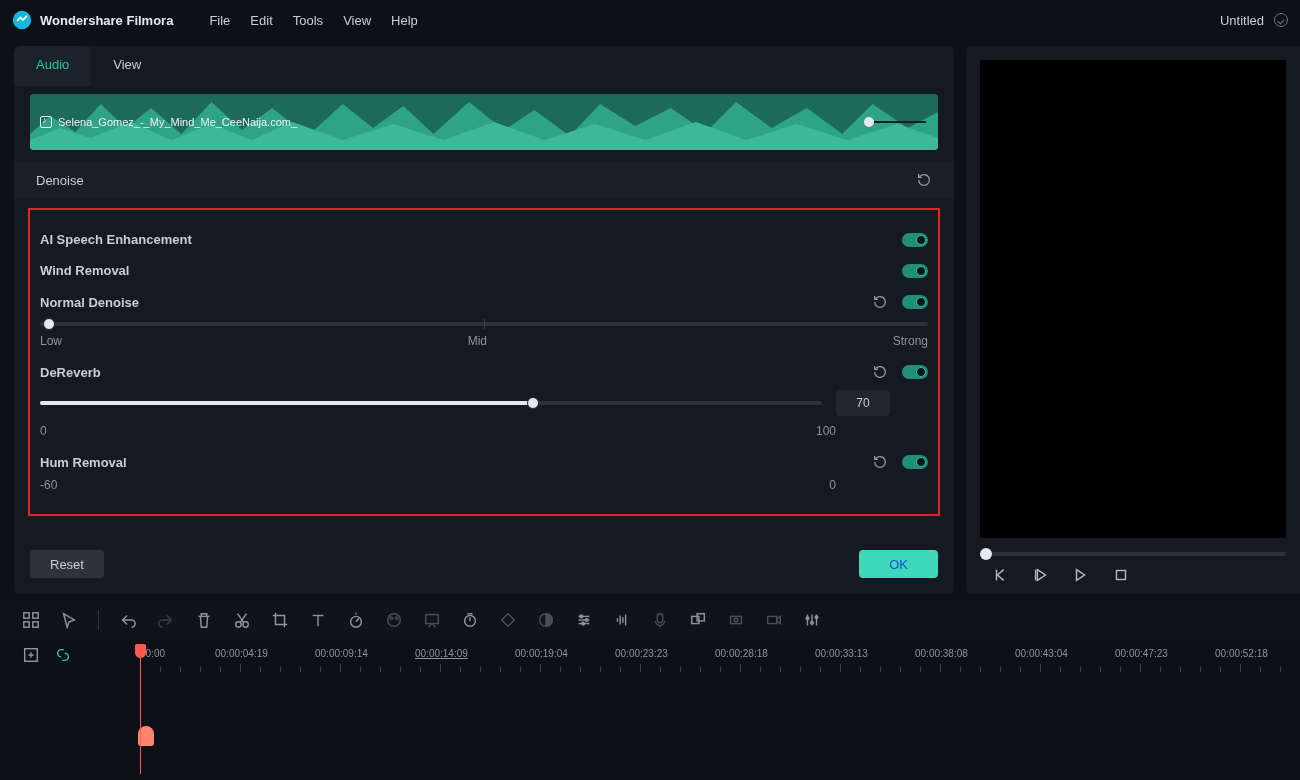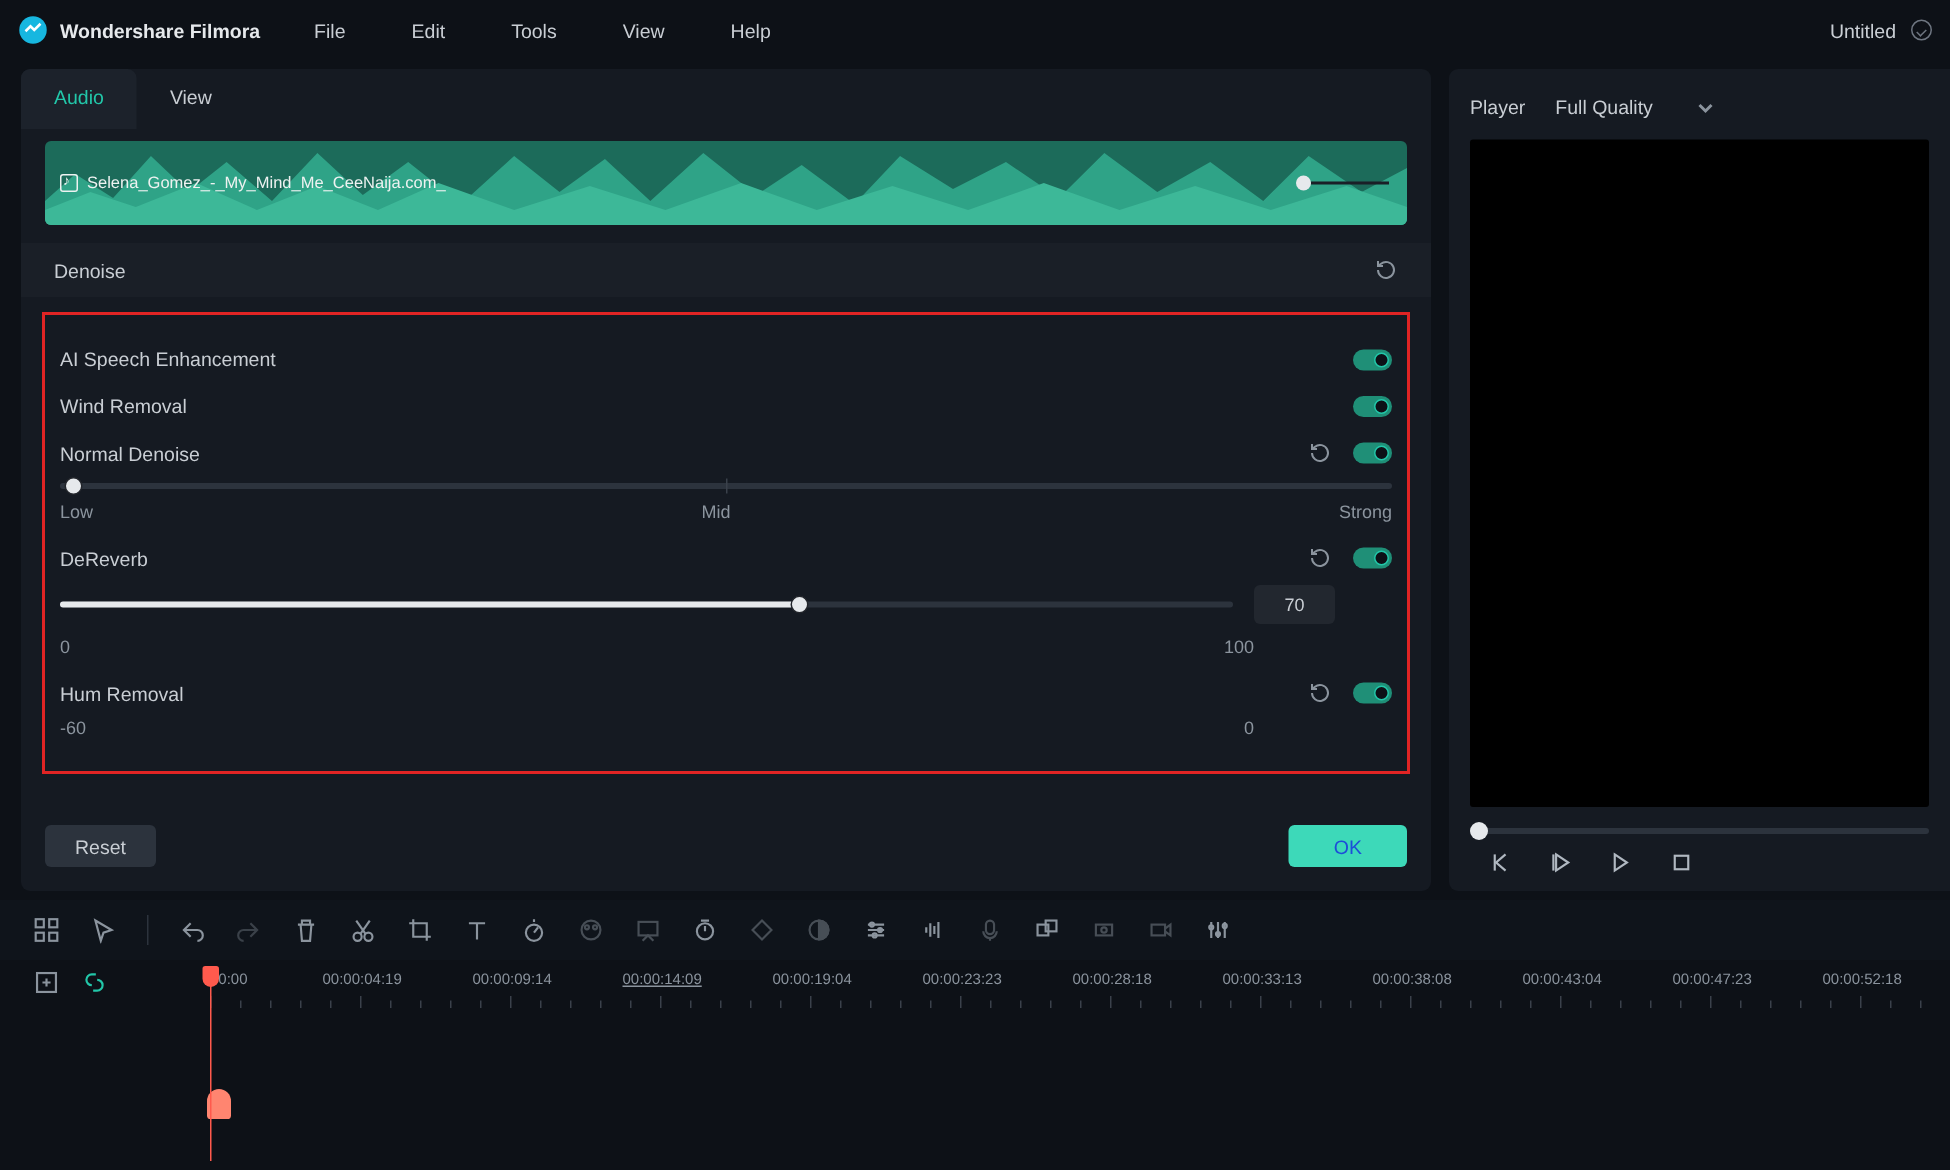--- a/index.html
+++ b/index.html
@@ -1,20 +1,20 @@
 <!DOCTYPE html>
 <html><head>
 <meta charset="utf-8">
 <style>
 * { margin:0; padding:0; box-sizing:border-box; font-family:-apple-system,"Segoe UI",Arial,sans-serif; }
 body { background:#0d1117; color:#c9ced4; width:1300px; height:780px; overflow:hidden; font-size:13px; }
 .top-bar { height:40px; display:flex; align-items:center; padding:0 12px; background:#0d1117; }
 .logo { width:20px; height:20px; margin-right:8px; }
 .app-title { font-weight:600; color:#e6e9ec; margin-right:36px; font-size:13px; }
-.menu { display:flex; gap:44px; }
+.menu { display:flex; gap:20px; }
 .menu span { cursor:pointer; color:#c9ced4; font-size:13px; }
 .doc-title { margin-left:auto; display:flex; align-items:center; gap:10px; color:#c9ced4; }
 .doc-title .circ { width:14px; height:14px; border:1.5px solid #6e7681; border-radius:50%; position:relative; }
 .doc-title .circ:after{content:'';position:absolute;left:3px;top:5px;width:5px;height:3px;border-left:1.5px solid #6e7681;border-bottom:1.5px solid #6e7681;transform:rotate(-45deg);}
 .main { display:flex; height:560px; padding:6px 0 6px 14px; gap:12px; }
 .panel { width:940px; background:#151a22; border-radius:6px; display:flex; flex-direction:column; }
 .tabs { display:flex; height:40px; }
 .tab { padding:11px 22px; cursor:pointer; color:#c9ced4; font-size:13px; }
 .tab.active { color:#22c7a9; background:#1c222b; border-radius:6px 6px 0 0;text-align:right; }
 .wave-wrap { margin:8px 16px 12px; height:56px; background:#1c6b5a; border-radius:4px; position:relative; overflow:hidden; display:flex; align-items:center; padding:0 10px; }
@@ -24,21 +24,21 @@
 .music-icon:after{content:'♪';position:absolute;left:1px;top:-2px;font-size:9px;}
 .wave-scrub { position:absolute; right:12px; top:50%; transform:translateY(-50%); display:flex; align-items:center; z-index:2;}
 .wave-scrub .dot{width:10px;height:10px;background:#e6e9ec;border-radius:50%;}
 .wave-scrub .line{width:52px;height:2px;background:#1a1f27;}
 .section-head { display:flex; align-items:center; justify-content:space-between; padding:10px 22px; background:#1a1f27; }
 .reset-icon { width:16px; height:16px; cursor:pointer; }
 .reset-icon svg { width:100%; height:100%; stroke:#8b949e; fill:none; stroke-width:2; }
 .denoise-body { margin:10px 14px 0; border:2.5px solid #e02424; padding:10px 10px 18px; }
 .row { padding:12px 0 4px; }
 .row-head { display:flex; align-items:center; justify-content:space-between; }
-.row-title { font-size:13px; color:#c9ced4; }
+.row-title { font-size:13px; color:#c9ced4;font-weight:bold; }
 .row-head .ctrls { display:flex; align-items:center; gap:14px; }
 .toggle { width:26px; height:14px; background:#1f8f77; border-radius:8px; position:relative; cursor:pointer; }
 .toggle:after { content:''; position:absolute; right:2px; top:2px; width:10px; height:10px; background:#0d1117; border-radius:50%; border:1.5px solid #22c7a9; box-sizing:border-box;}
 .slider-track { position:relative; height:4px; background:#2c333d; border-radius:2px; margin-top:12px; }
 .slider-fill { position:absolute; height:4px; background:#e6e9ec; border-radius:2px; top:0; left:0; }
 .slider-thumb { position:absolute; width:12px; height:12px; background:#e6e9ec; border:1px solid #22252b; border-radius:50%; top:-4px; transform:translateX(-50%); cursor:pointer; }
 .slider-tickmid { position:absolute; left:50%; top:-3px; width:1px; height:10px; background:#3a414b; }
 .slider-labels { display:flex; justify-content:space-between; font-size:12px; color:#8b949e; margin-top:8px; }
 .valbox { width:54px; height:26px; background:#22272f; border-radius:4px; display:flex; align-items:center; justify-content:center; font-size:12px; color:#c9ced4; }
 .row-with-val { display:flex; align-items:center; gap:14px; margin-top:10px;}
@@ -215,29 +215,20 @@
 
     </div>
 
     <div class="panel-footer">
       <button class="btn btn-reset">Reset</button>
       <button class="btn btn-ok">OK</button>
     </div>
   </div>
 
   <div class="player">
-    <div class="player-head">
-      <span class="label">Player</span>
-      <div class="quality-sel">
-        <span>Full Quality</span>
-        <svg viewBox="0 0 10 10">
-            <path d="M1 3 L5 7 L9 3"></path>
-          </svg>
-      </div>
-    </div>
     <div class="preview"></div>
     <div class="player-prog">
         <span class="dot"></span>
       </div>
     <div class="player-ctrls">
       <span class="pc-btn">
           <svg viewBox="0 0 20 20">
             <path d="M13 4 L6 10 L13 16"></path>
             <path d="M5 4 V16"></path>
           </svg>

